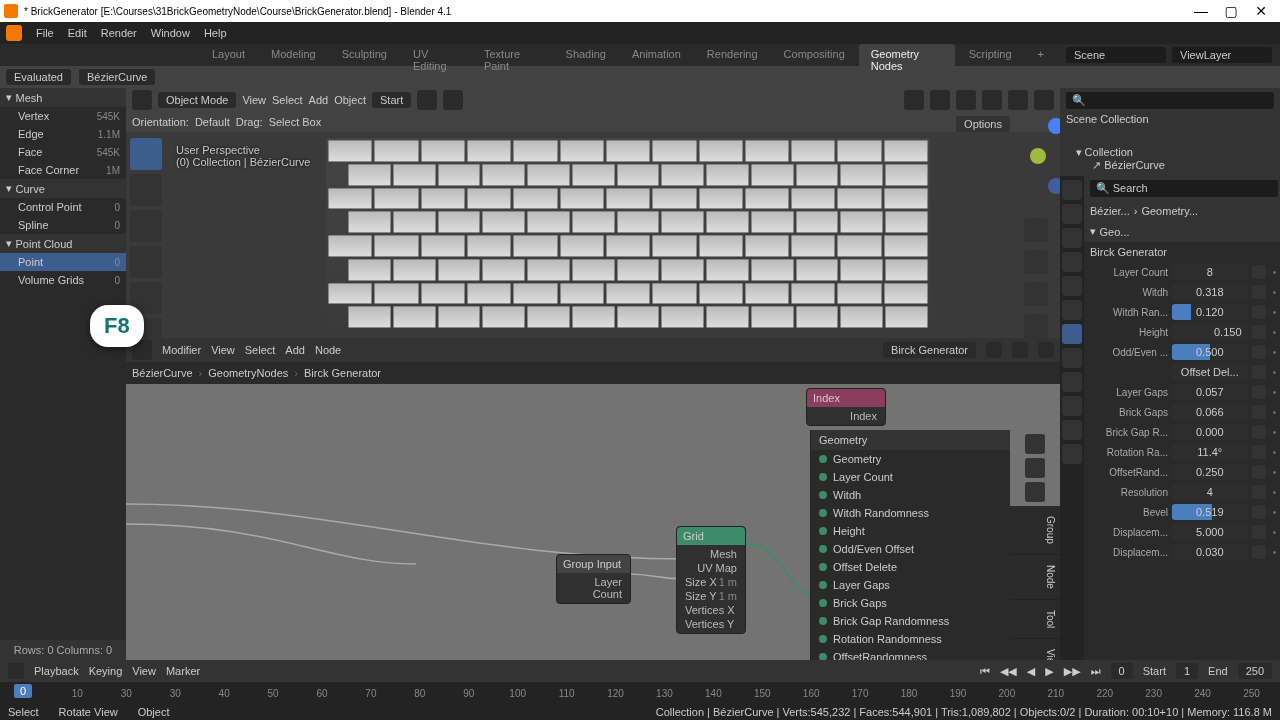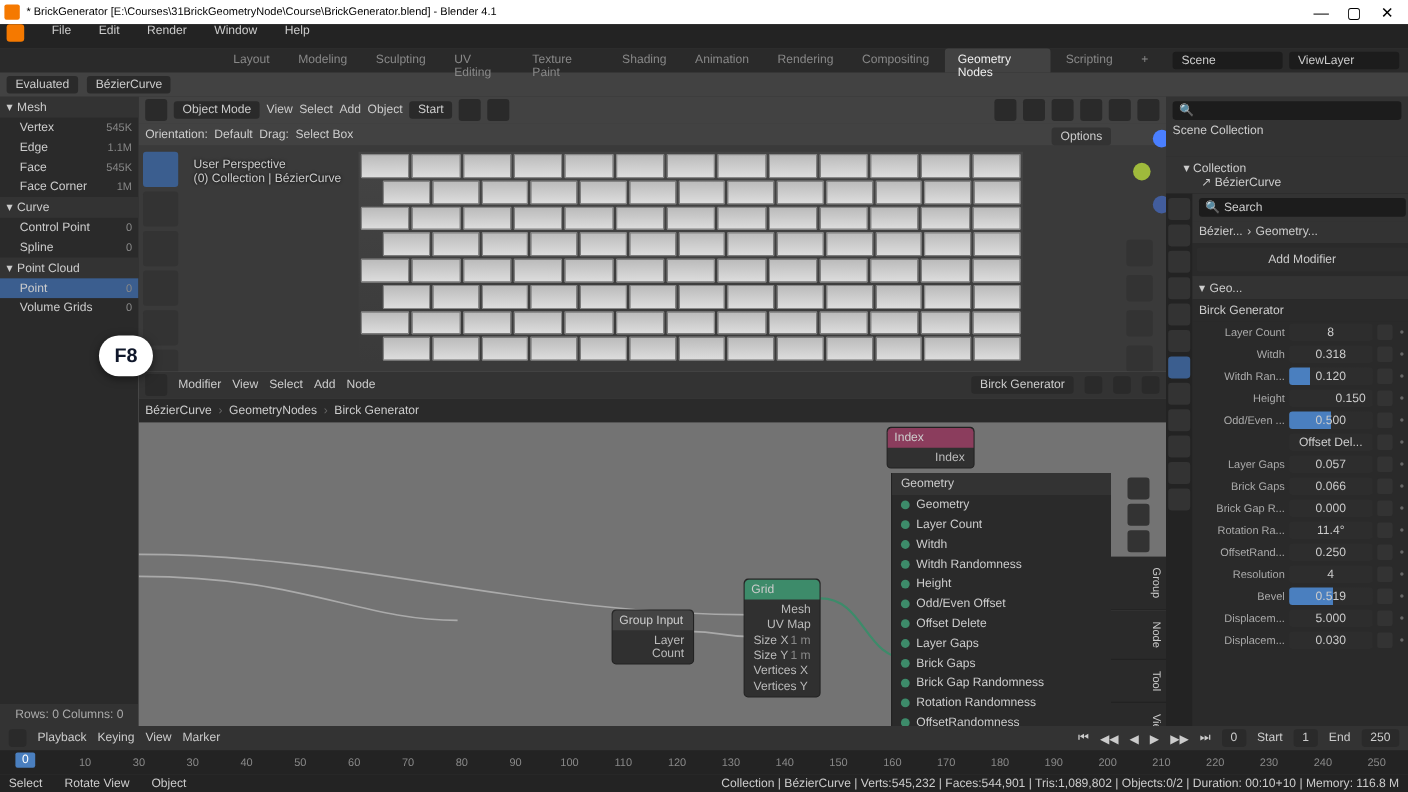--- a/index.html
+++ b/index.html
@@ -1,21 +1,21 @@
 <!DOCTYPE html>
 <html><head>
 <meta charset="utf-8">
 <style>
 *{box-sizing:border-box;margin:0;padding:0;font-family:-apple-system,Segoe UI,Helvetica,Arial,sans-serif;font-size:11px;color:#ccc;user-select:none}
 body{background:#393939;width:1280px;height:720px;overflow:hidden;position:relative}
 .titlebar{height:22px;background:#fff;display:flex;align-items:center;padding:0 4px;color:#000}
 .titlebar .icon{width:14px;height:14px;background:#f57900;border-radius:2px;margin-right:6px}
 .titlebar .title{flex:1;color:#000;font-size:10px}
 .titlebar .winbtn{width:30px;text-align:center;color:#000;font-size:14px}
-.menubar{height:22px;background:#232323;display:flex;align-items:flex-start;padding:0 6px;gap:25px}
+.menubar{height:22px;background:#232323;display:flex;align-items:center;padding:0 6px;gap:14px}
 .menubar .logo{width:16px;height:16px;background:#f57900;border-radius:3px}
 .menubar span{color:#ccc}
 .tabs{height:22px;background:#2a2a2a;display:flex;align-items:stretch;gap:2px;padding-left:200px}
 .tabs .tab{padding:4px 12px;color:#888}
 .tabs .tab.active{background:#424242;color:#eee;border-radius:3px 3px 0 0}
 .tabs .right{margin-left:auto;display:flex;align-items:center;gap:6px;padding:0 8px}
 .tabs .field{background:#1c1c1c;border-radius:3px;padding:2px 8px;min-width:100px}
 .header2{height:22px;background:#424242;display:flex;align-items:center;padding:0 6px;gap:8px}
 .header2 .sel{background:#2a2a2a;border-radius:3px;padding:2px 8px}
 .main{display:flex;height:calc(720px - 22px - 22px - 22px - 22px - 22px - 22px - 16px)}
@@ -56,21 +56,21 @@
 .breadcrumb .sep{color:#666}
 .node-canvas{position:absolute;top:46px;left:0;right:0;bottom:0}
 .node{position:absolute;background:#303030;border-radius:4px;border:1px solid #222;font-size:10px}
 .node .hdr{padding:3px 6px;border-radius:4px 4px 0 0}
 .node .body{padding:2px 4px}
 .node .sock{padding:1px 4px;color:#bbb}
 .node.grid .hdr{background:#3d8b6a}
 .node.setpos .hdr{background:#3d8b6a}
 .node.index .hdr{background:#8b3d5d}
 .node.groupin .hdr{background:#444}
-.f8{position:absolute;left:90px;top:305px;background:#fff;color:#0f172a;border-radius:18px;padding:8px 14px;font-size:18px;font-weight:bold;box-shadow:0 2px 8px rgba(0,0,0,.5)}
+.f8{position:absolute;left:90px;top:305px;background:#fff;color:#0f766e;border-radius:18px;padding:8px 14px;font-size:22px;font-weight:bold;box-shadow:0 2px 8px rgba(0,0,0,.5)}
 .timeline-hdr{height:22px;background:#333;display:flex;align-items:center;gap:10px;padding:0 8px}
 .timeline-hdr .spacer{flex:1}
 .timeline-hdr .numbox{background:#2a2a2a;padding:2px 8px;border-radius:3px}
 .timeline{height:22px;background:#232323;display:flex;align-items:center;padding:0 4px;gap:0;position:relative}
 .timeline .tick{flex:1;text-align:center;color:#888;font-size:10px}
 .timeline .cur{position:absolute;left:14px;top:2px;background:#4a7fbf;padding:1px 6px;border-radius:2px;color:#fff}
 .status{height:16px;background:#232323;display:flex;align-items:center;gap:20px;padding:0 8px;font-size:10px;color:#888}
 .status .spacer{flex:1}
 .rightcol{width:220px;background:#2a2a2a;display:flex;flex-direction:column}
 .right-top{height:54px;background:#333;padding:2px}
@@ -524,21 +524,20 @@
       </div>
       <div class="proppanel">
         <div class="crumb">
             <div class="search" style="background:#1c1c1c;flex:1;padding:2px 6px;border-radius:3px">🔍 <span>Search</span></div>
           </div>
         <div class="crumb">
           <span>Bézier...</span>
           <span>›</span>
           <span>Geometry...</span>
         </div>
-        <div class="addmod">Add Modifier</div>
         <div class="modhdr">▾ <span>Geo...</span>
           <div style="margin-left:auto;display:flex;gap:2px">
             <div class="link"></div>
             <div class="link"></div>
             <div class="link"></div>
             <div class="link"></div>
           </div>
         </div>
         <div class="modhdr" style="background:#2a2a2a">
           <span>Birck Generator</span>

